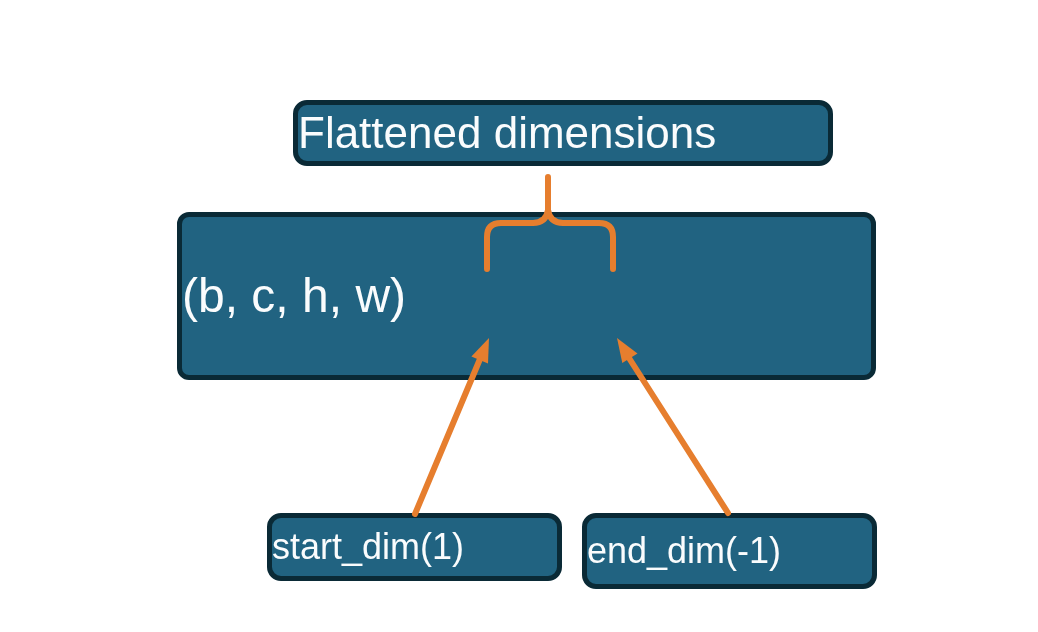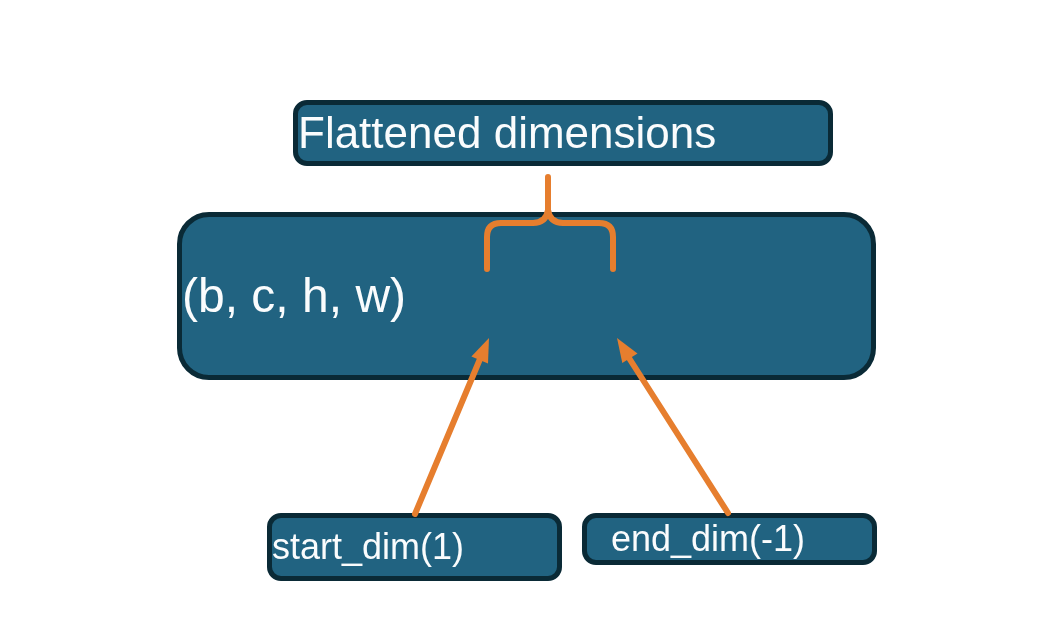--- a/index.html
+++ b/index.html
@@ -35,35 +35,34 @@
   }
   .node-title {
     left: 293px; top: 100px;
     width: 540px; height: 66px;
     border-radius: 14px;
     font-size: 44px;
   }
   .node-tensor {
     left: 177px; top: 212px;
     width: 699px; height: 168px;
-    border-radius: 32px;
+    border-radius: 12px;
     font-size: 48px;
   }
   .node-start {
     left: 267px; top: 513px;
     width: 295px; height: 68px;
     border-radius: 14px;
     font-size: 36px;
   }
   .node-end {
     left: 582px; top: 513px;
-    width: 295px; height: 52px;
+    width: 295px; height: 76px;
     border-radius: 14px;
     font-size: 36px;
-    padding-left: 24px;
   }
   .connector-layer {
     position: absolute;
     left: 0; top: 0;
     width: 1038px;
     height: 632px;
     pointer-events: none;
   }
   .stroke-accent {
     stroke: var(--accent);

